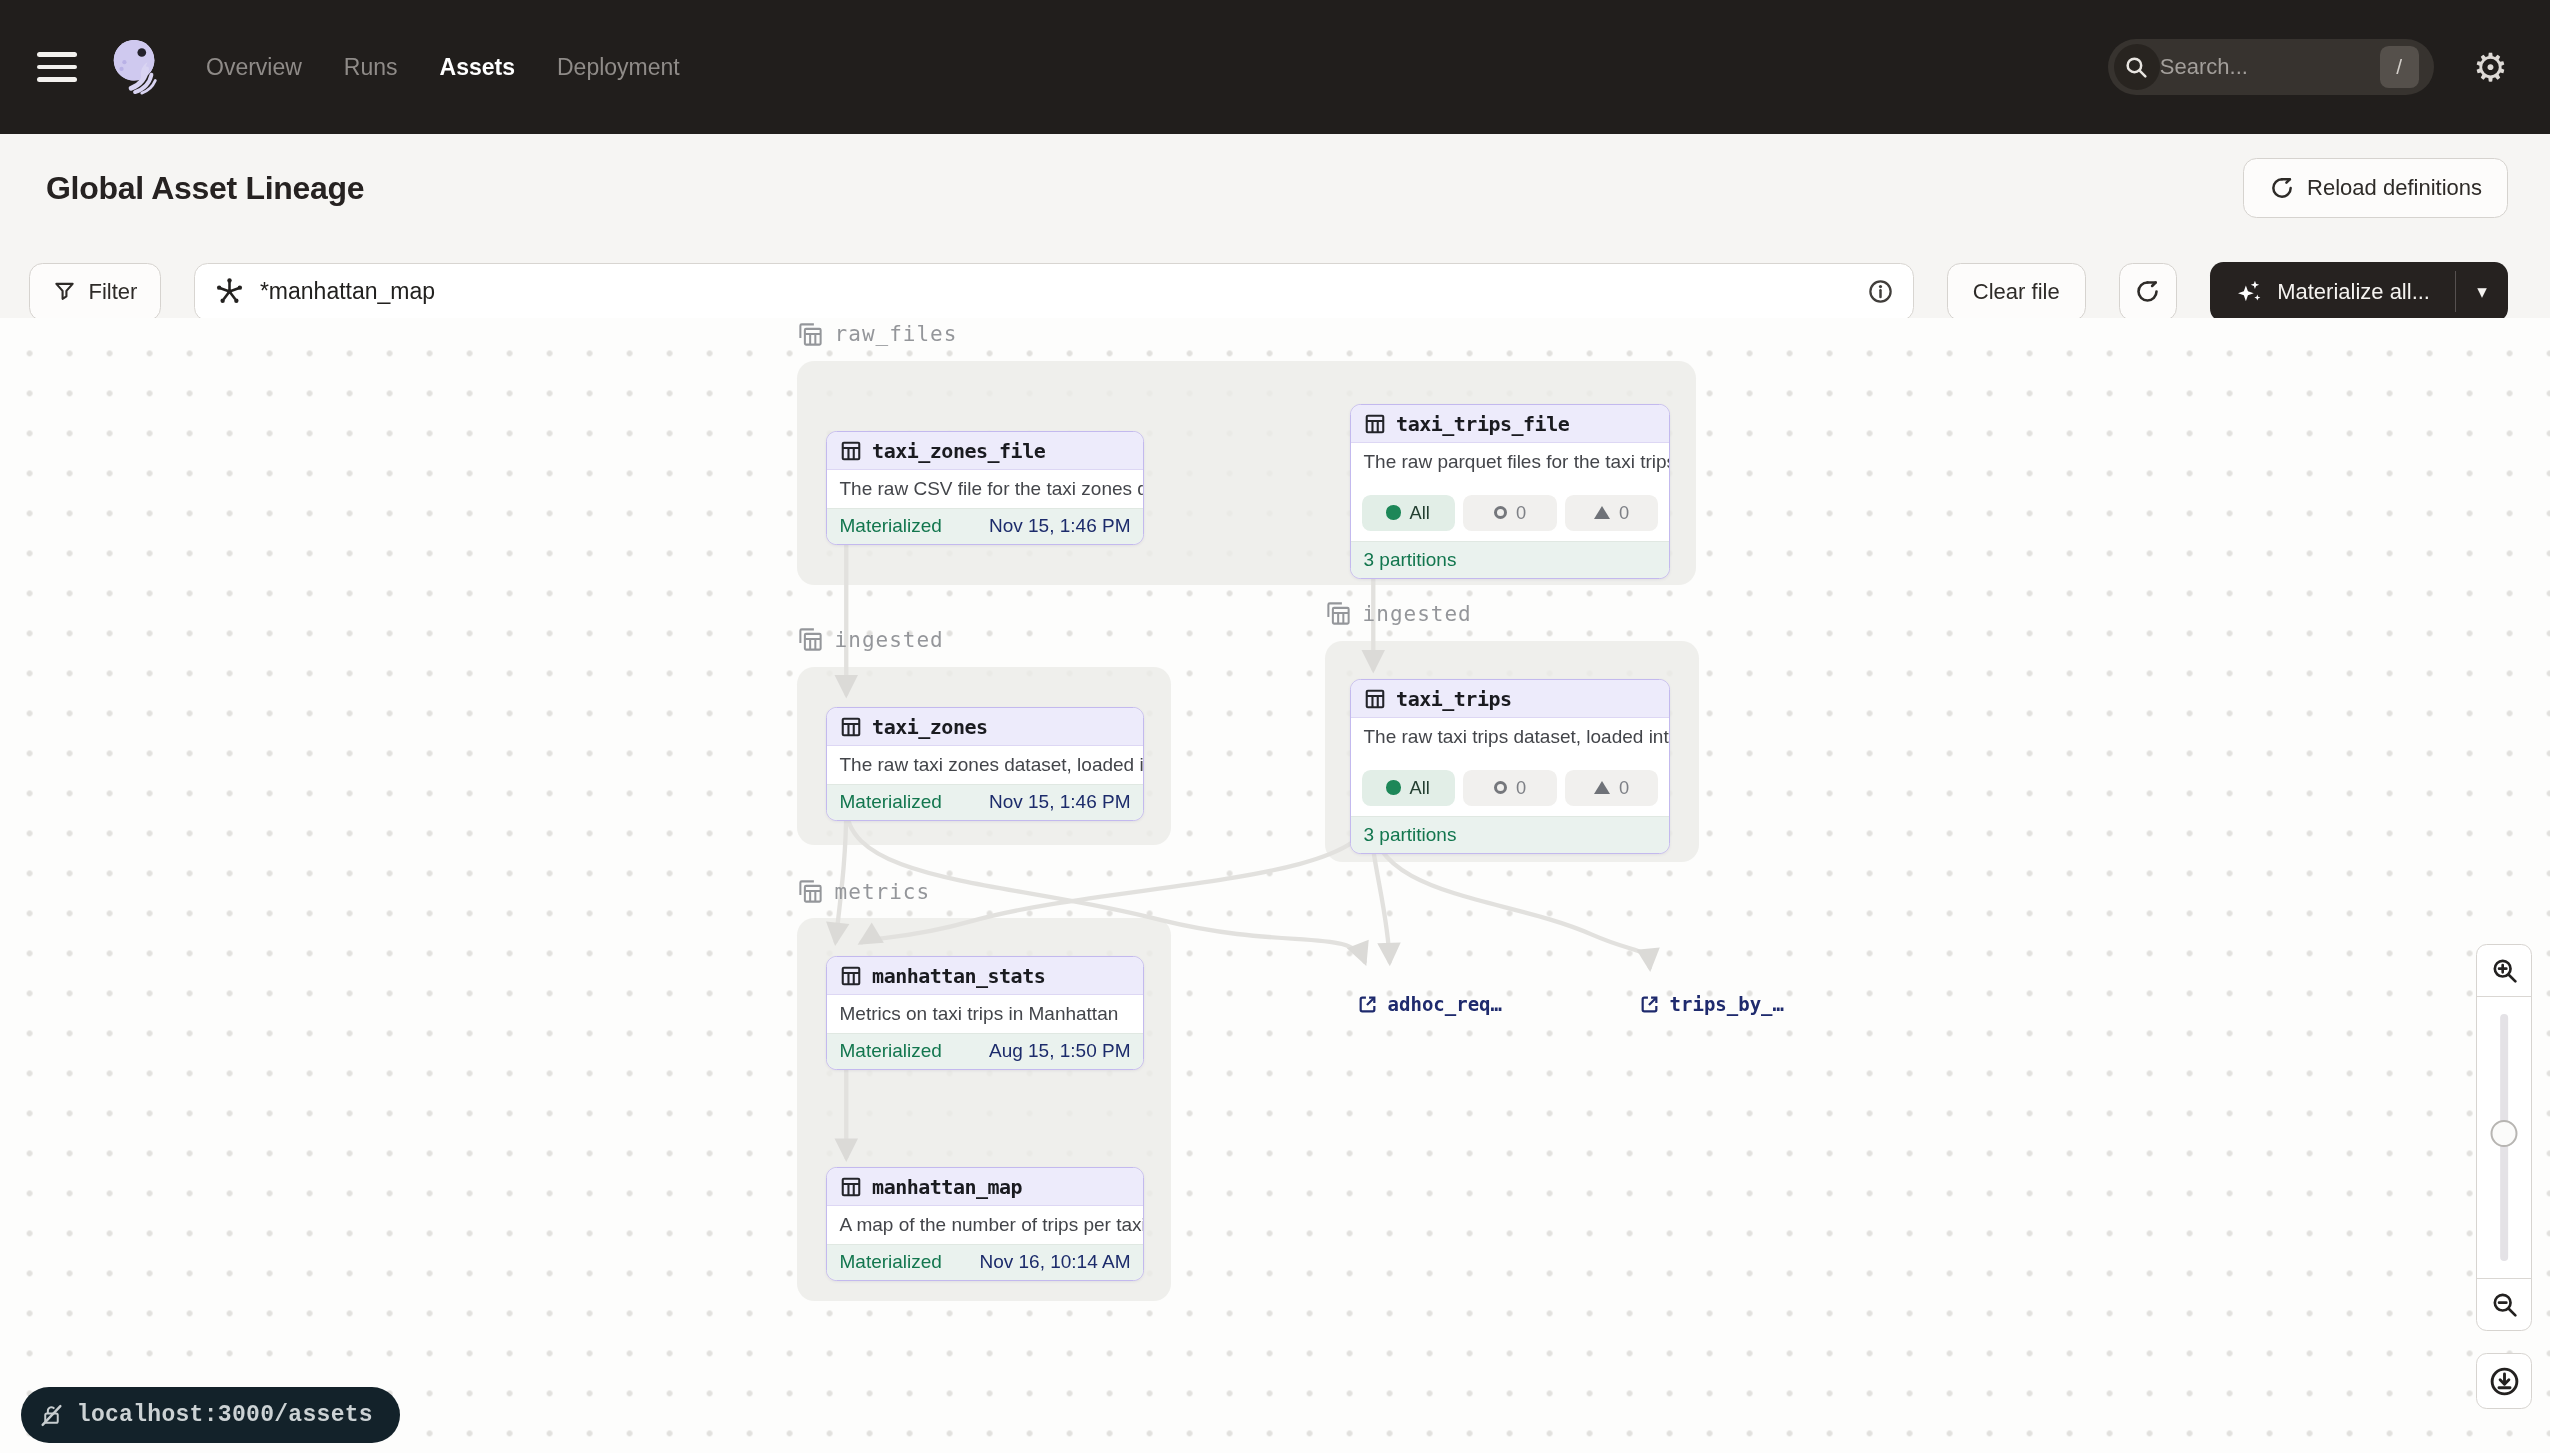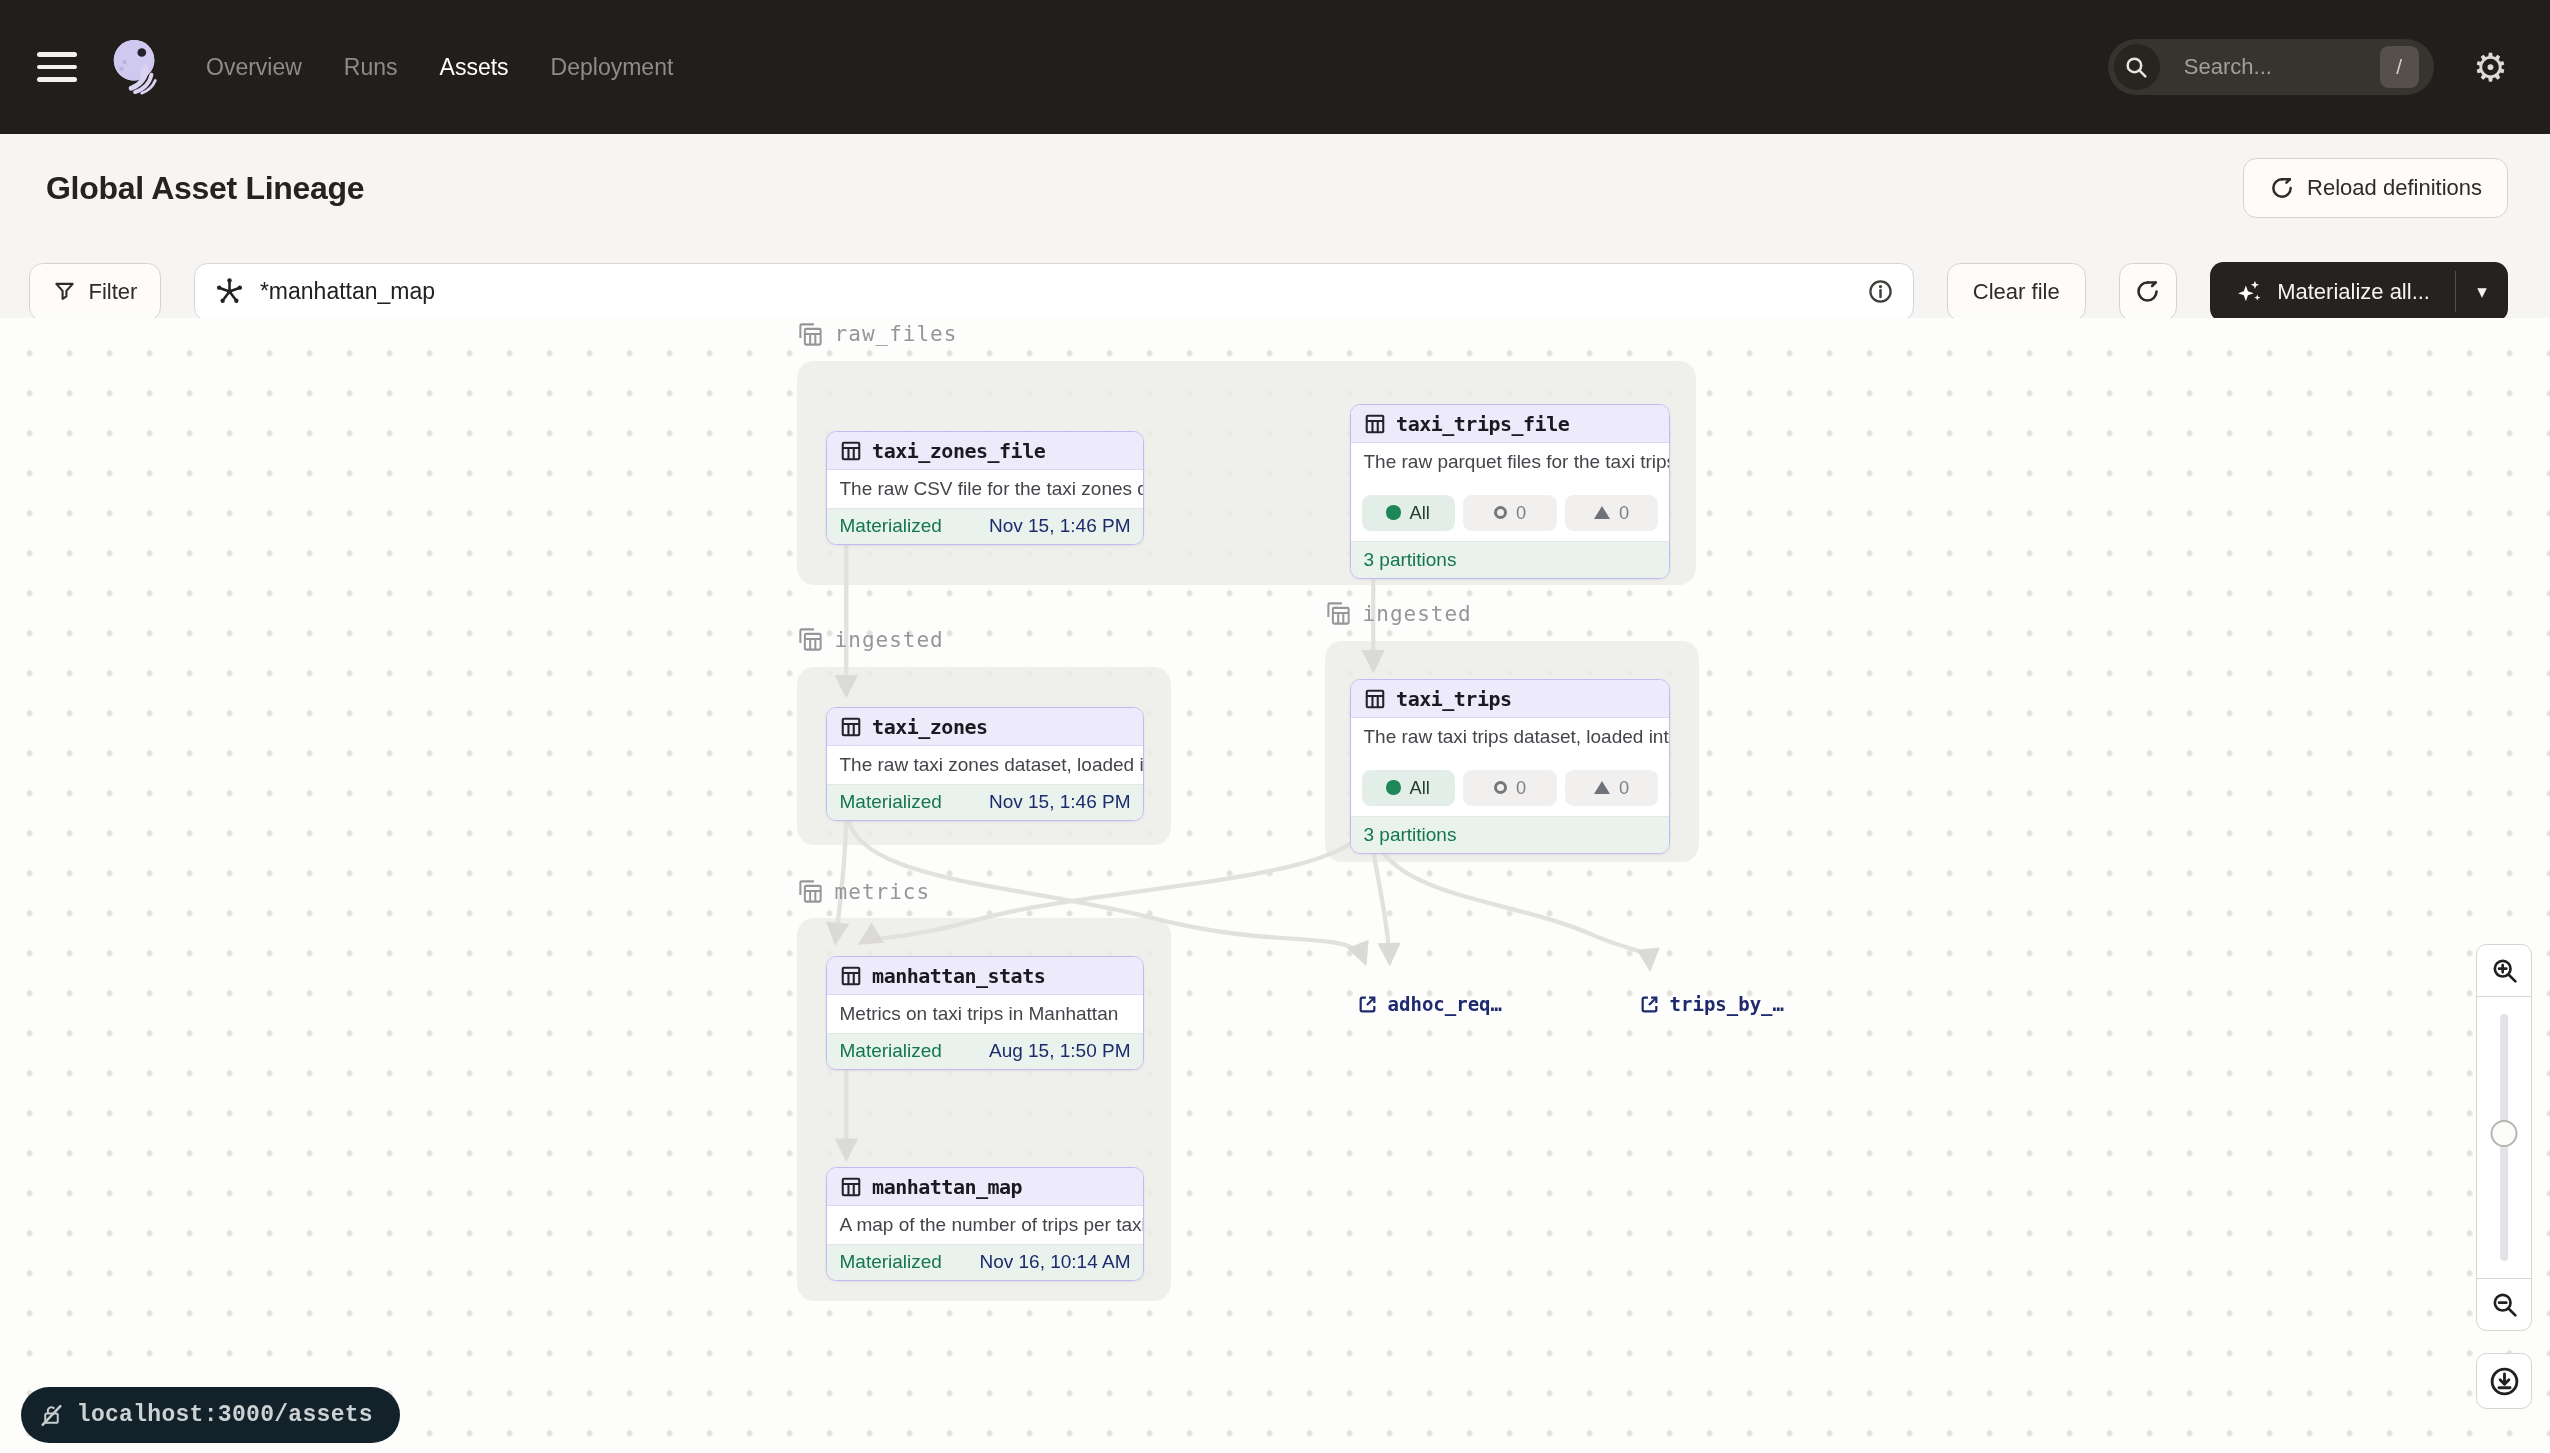--- a/index.html
+++ b/index.html
@@ -6,25 +6,25 @@
   html,body { width:2550px; height:1453px; overflow:hidden; }
   body { font-family:"Liberation Sans", sans-serif; background:#f6f5f3; position:relative; }
 
   
   .topnav { height:134px; background:#211e1c; display:flex; align-items:center; padding:0 42px 0 37px; }
   .hamburger { width:40px; display:flex; flex-direction:column; gap:7.7px; cursor:pointer; margin-right:31px; }
   .hamburger span { display:block; height:4.8px; background:#f3f1ee; border-radius:2.9px; }
   .logo { margin-right:42px; display:flex; align-items:center; }
   .nav-links { display:flex; gap:42px; align-items:center; }
   .nav-link { font-size:23px; color:#8f8b88; cursor:pointer; }
-  .nav-link.active { color:#ffffff; font-weight:400; }
+  .nav-link.active { color:#ffffff; font-weight:700; }
   .nav-spacer { flex:1; }
   .searchbox { width:326px; height:56px; background:#37332f; border-radius:29px; display:flex; align-items:center; padding:0 15.4px 0 5.8px; cursor:text; }
   .search-circle { width:46px; height:46px; border-radius:50%; background:#282420; display:flex; align-items:center; justify-content:center; flex:none; }
-  .search-placeholder { color:#a39f9b; font-size:22px; margin-left:24px; }
+  .search-placeholder { color:#a39f9b; font-size:22px; margin-left:0; }
   .kbd-slash { margin-left:auto; width:39px; height:42px; background:#55504b; border-radius:8.7px; color:#d3cfca; font-size:21px; display:flex; align-items:center; justify-content:center; }
   .gear { margin-left:39px; font-size:39px; color:#dedad6; line-height:1; cursor:pointer; }
 
   
   .pageheader { height:108px; display:flex; align-items:center; padding:0 42px 0 46px; background:#f6f5f3; }
   .page-title { font-size:32px; font-weight:700; color:#262221; letter-spacing:-0.3px; }
   .btn { display:flex; align-items:center; gap:12.5px; background:#fdfcfb; border:1.9px solid #d6d3cf; border-radius:13.5px; color:#2e2b28; font-size:22px; cursor:pointer; }
   .reload-btn { margin-left:auto; height:60px; padding:0 25px; }
 
   

